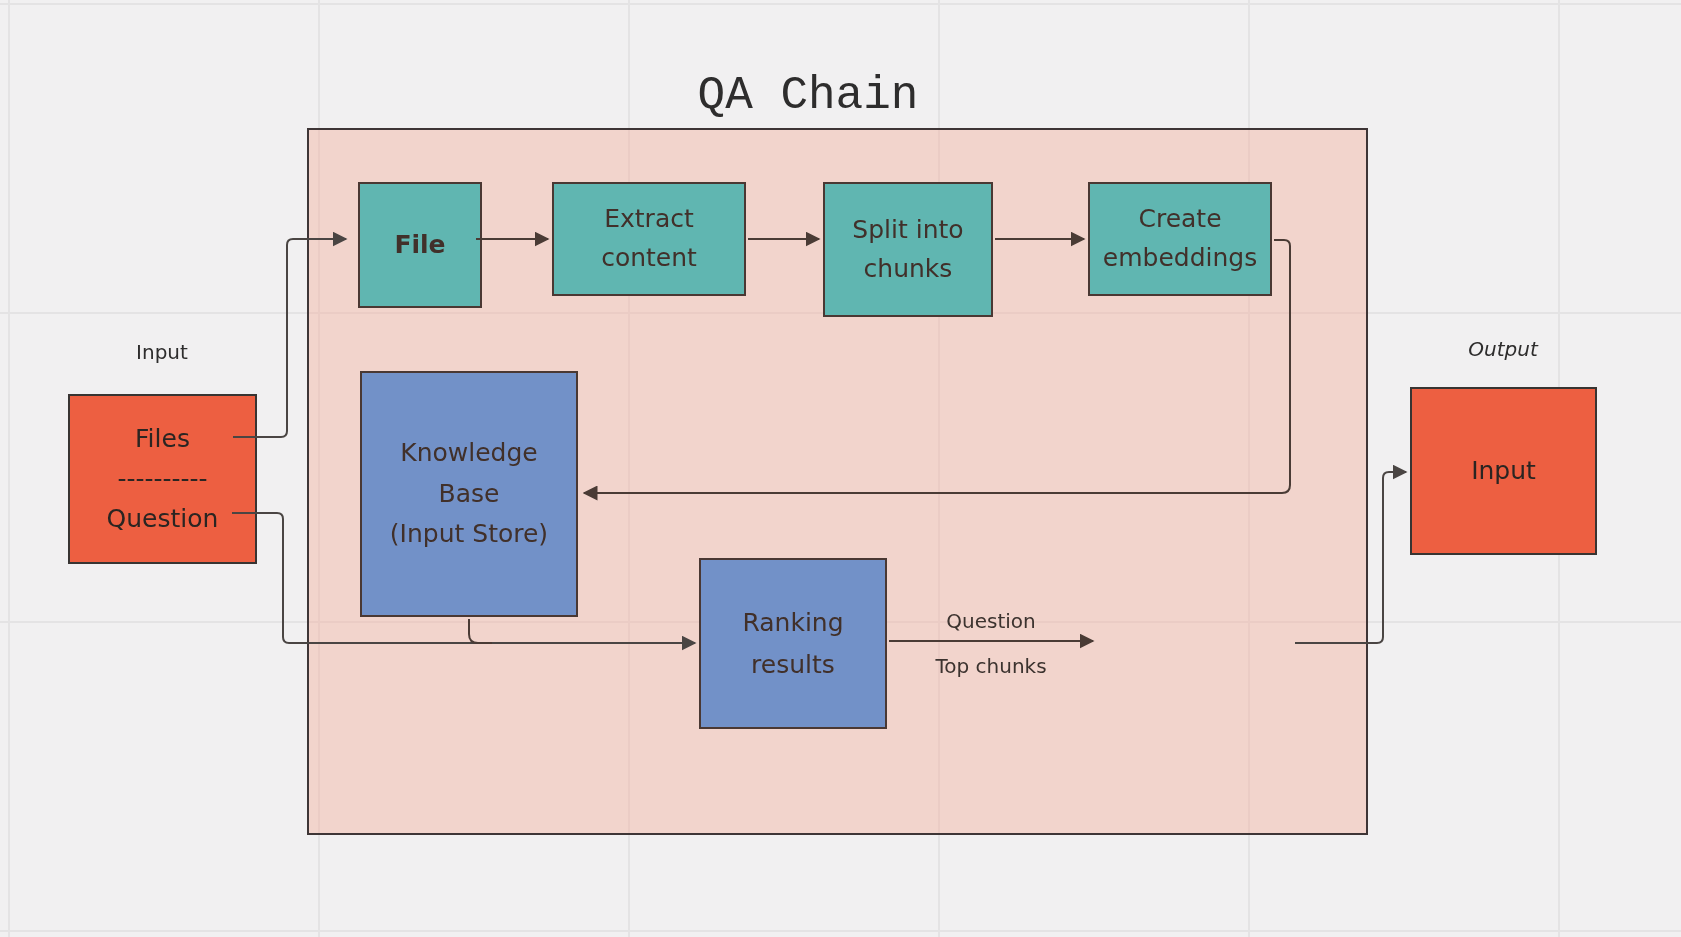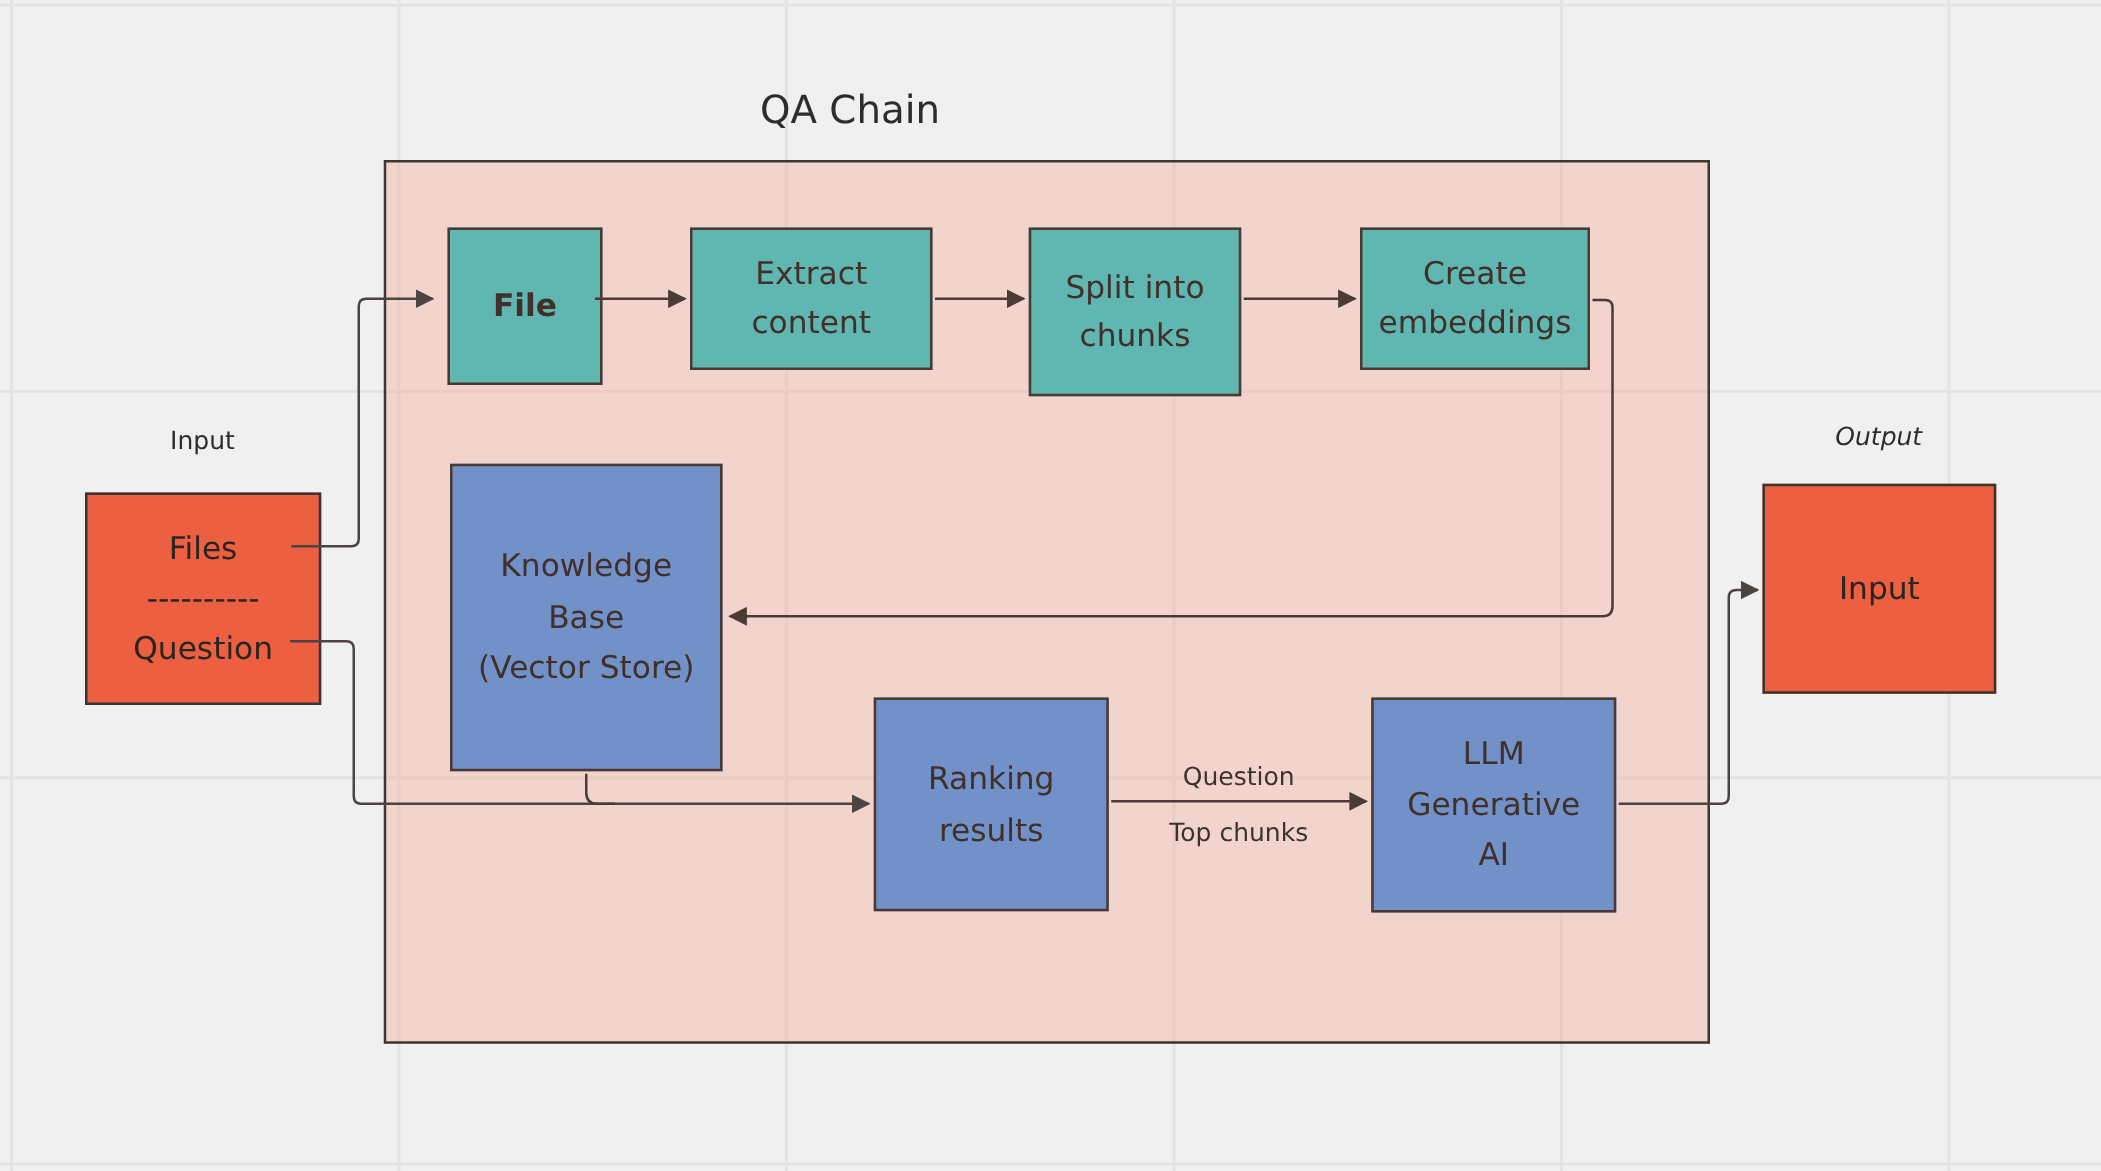--- a/index.html
+++ b/index.html
@@ -29,21 +29,21 @@
     background-position:8px 0px, 0px 3px;
   }
   .group{
     position:absolute;left:307px;top:128px;width:1061px;height:707px;
     background:rgba(245,170,150,0.40);
     border:2px solid var(--group-border);
     box-sizing:border-box;
   }
   .diagram-title{
     position:absolute;left:608px;top:70px;width:400px;
-    text-align:left;font-size:31px;color:var(--text-dark);
+    text-align:center;font-size:46px;color:var(--text-dark);font-family:Liberation Mono, monospace;
   }
   .io-label{
     position:absolute;width:200px;text-align:center;
     font-size:20px;color:var(--text-dark);
   }
   .io-label.input{left:62px;top:340px;}
   .io-label.output{left:1403px;top:337px;font-style:italic;}
   .node{
     position:absolute;box-sizing:border-box;
     display:flex;align-items:center;justify-content:center;
@@ -100,30 +100,25 @@
 chunks</span>
   </div>
   <div class="node teal embed">
     <span class="node-label">Create
 embeddings</span>
   </div>
 
   <div class="node blue kb">
     <span class="node-label">Knowledge
 Base
-(Vector Store)</span>
+(Input Store)</span>
   </div>
   <div class="node blue ranking">
     <span class="node-label">Ranking
 results</span>
-  </div>
-  <div class="node blue llm">
-    <span class="node-label">LLM
-Generative
-AI</span>
   </div>
 
   <div class="node orange input-box">
     <span class="node-label">Files</span>
     <span class="node-label">----------</span>
     <span class="node-label">Question</span>
   </div>
   <div class="node orange answer">
     <span class="node-label">Input</span>
   </div>

